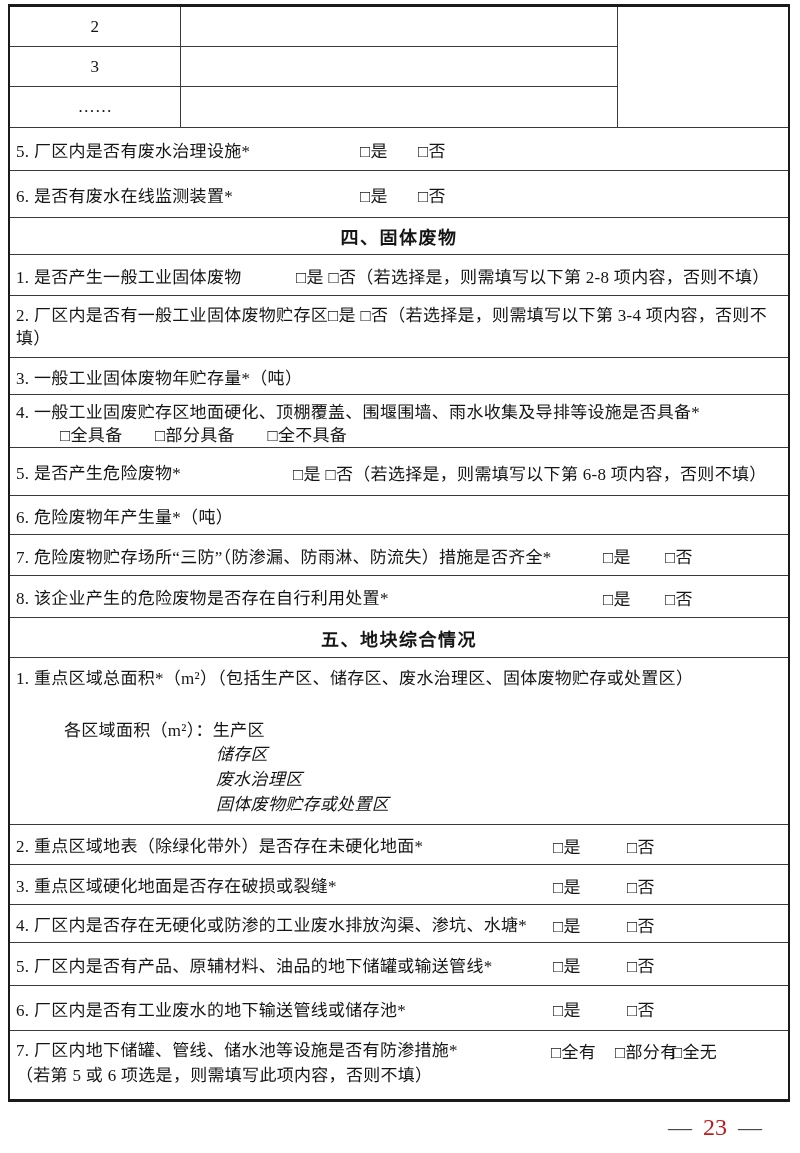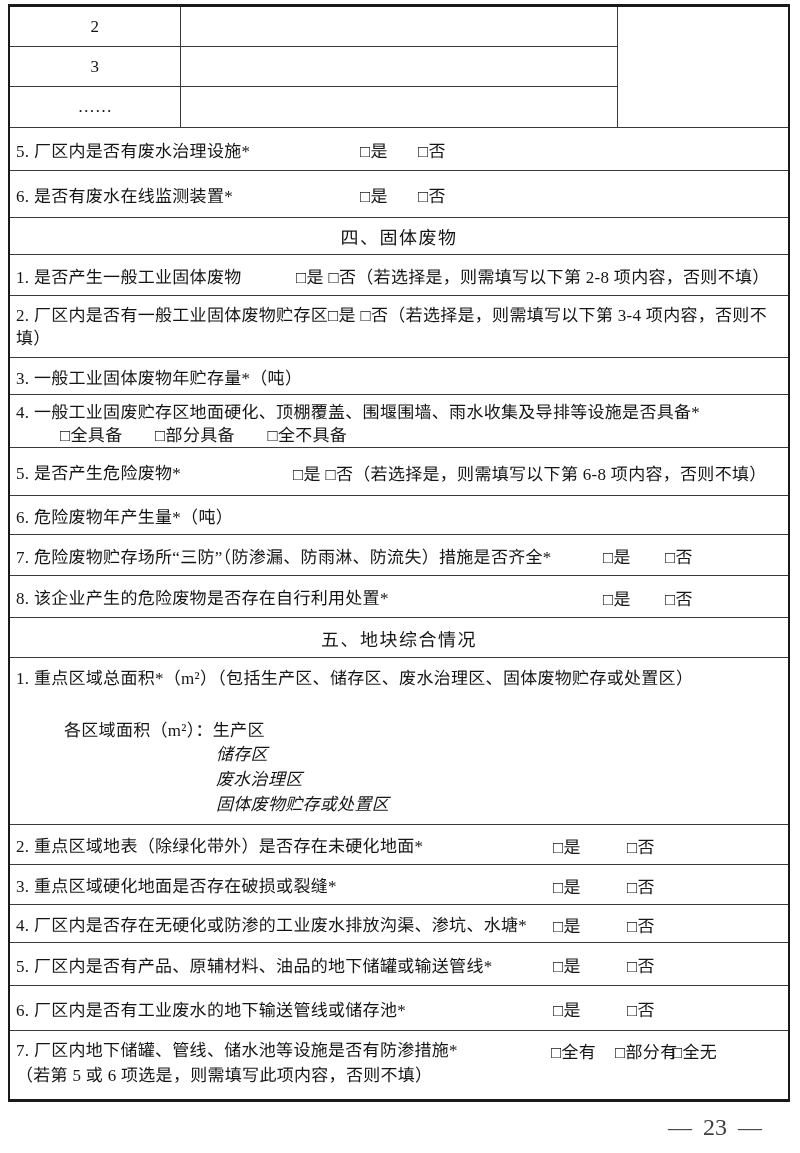--- a/index.html
+++ b/index.html
@@ -17,35 +17,35 @@
   }
   
   .mini { display: grid; grid-template-columns: 171px 437px 1fr; grid-auto-rows: 40px; }
   .mini .cell { border-right: 1.7px solid #3a3a3a; }
   .mini .num { display:flex; align-items:center; justify-content:center; }
   .mini .hb { border-bottom: 1.7px solid #3a3a3a; }
   .mini .merged { grid-column: 3; grid-row: 1 / 4; }
   
   .row { position: relative; border-top: 1.7px solid #3a3a3a; padding: 0 6px; }
   .c1 { display: flex; align-items: center; }
-  .hdr { display:flex; align-items:center; justify-content:center; font-weight:normal; font-size:18px; letter-spacing:1.5px; }
+  .hdr { display:flex; align-items:center; justify-content:center; font-weight:bold; font-size:18px; letter-spacing:1.5px; }
   .opt { white-space: nowrap; }
   .abs { position: absolute; top: 50%; transform: translateY(-50%); }
   .lines { padding-top: 6px; line-height: 23px; }
   .optrow { padding-left: 44px; }
   .optrow .opt { display: inline-block; margin-right: 28px; }
   .wrap2 { padding-top: 8px; line-height: 23px; }
   .s5q1 { padding-top: 10px; line-height: 22px; }
   .s5q1 .arealabel { margin-top: 30px; padding-left: 48px; }
   .s5q1 .sub { padding-left: 200px; line-height: 25px; font-style: italic; }
   .s5q7 { padding-top: 7px; line-height: 25px; }
   .s5q7 .optA { position:absolute; top: 9px; }
   .footer { position: absolute; left: 640px; top: 1114px; width: 150px; font-size: 24px; text-align:center; white-space: nowrap; }
   .footer .dash { color: #4a4a4a; margin: 0 11px; }
-  .footer .num { color:#404040; }
+  .footer .num { color:#b91c1c; }
 </style>
 </head>
 <body>
 
 <div class="page">
   <div class="tbl">
 
     <div class="mini">
       <div class="cell num hb">
           <span>2</span>

